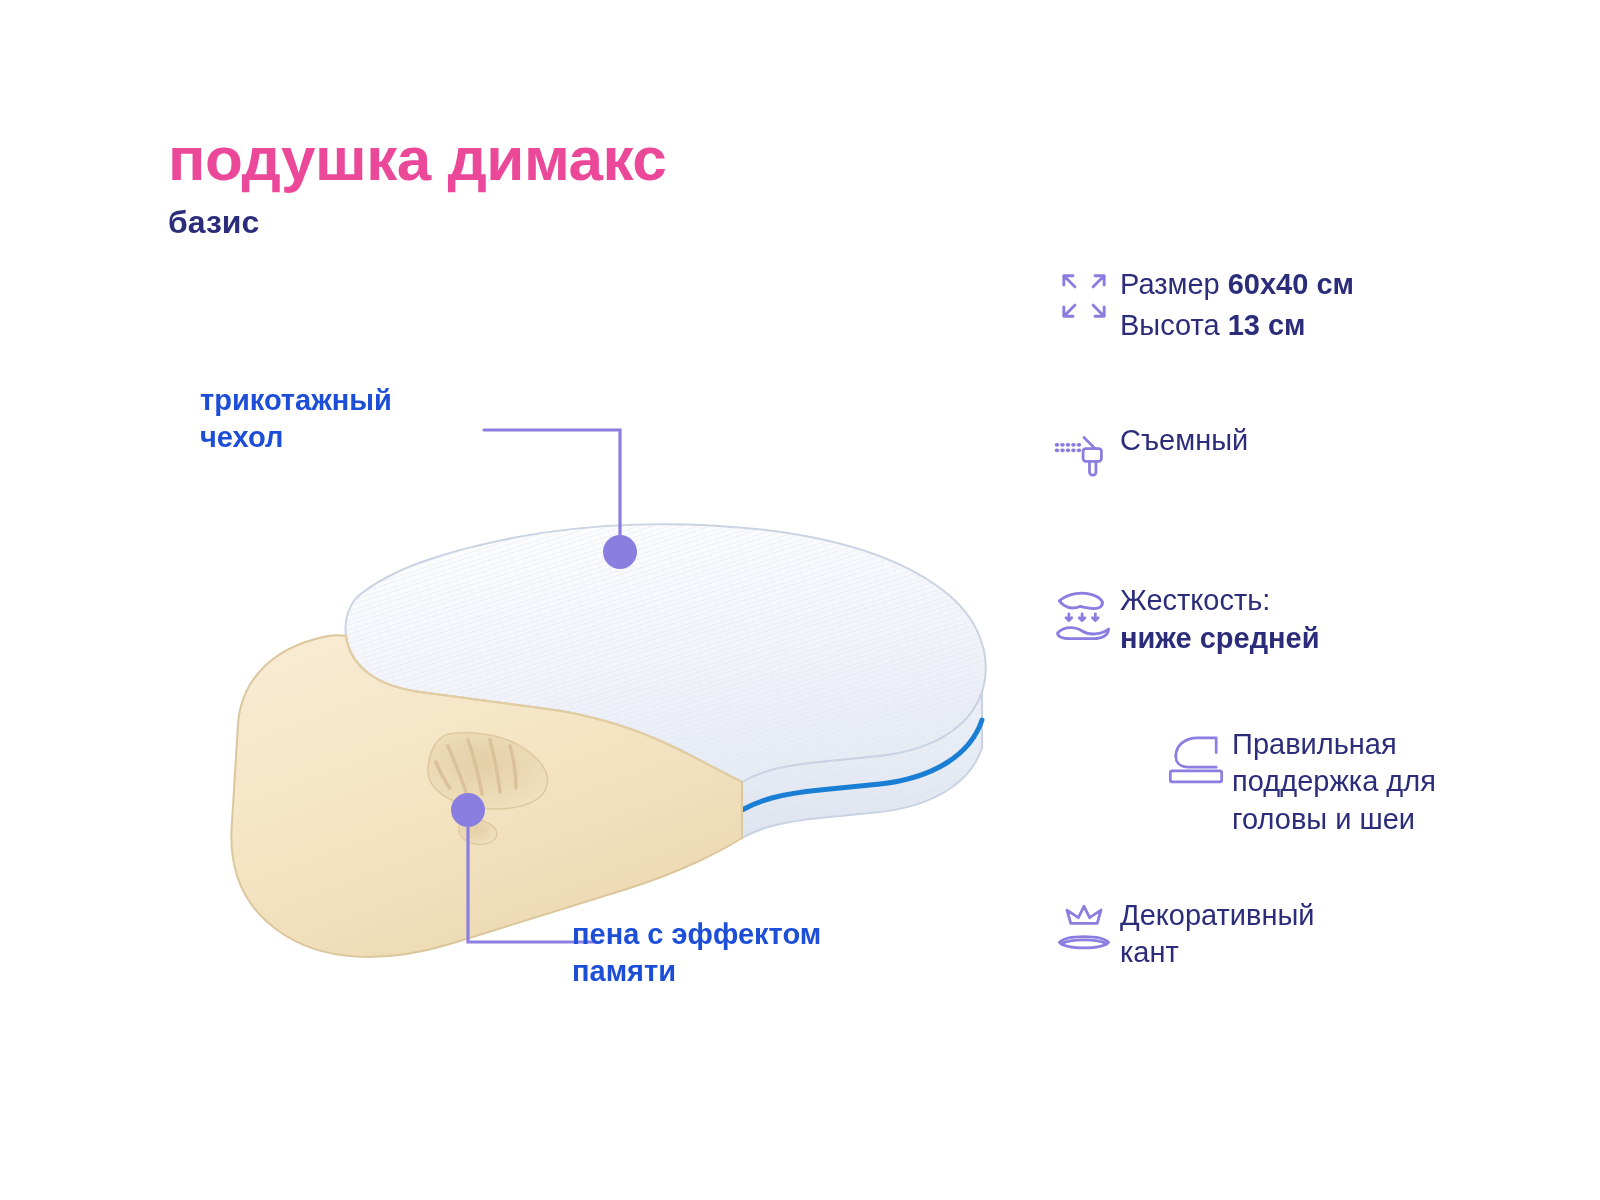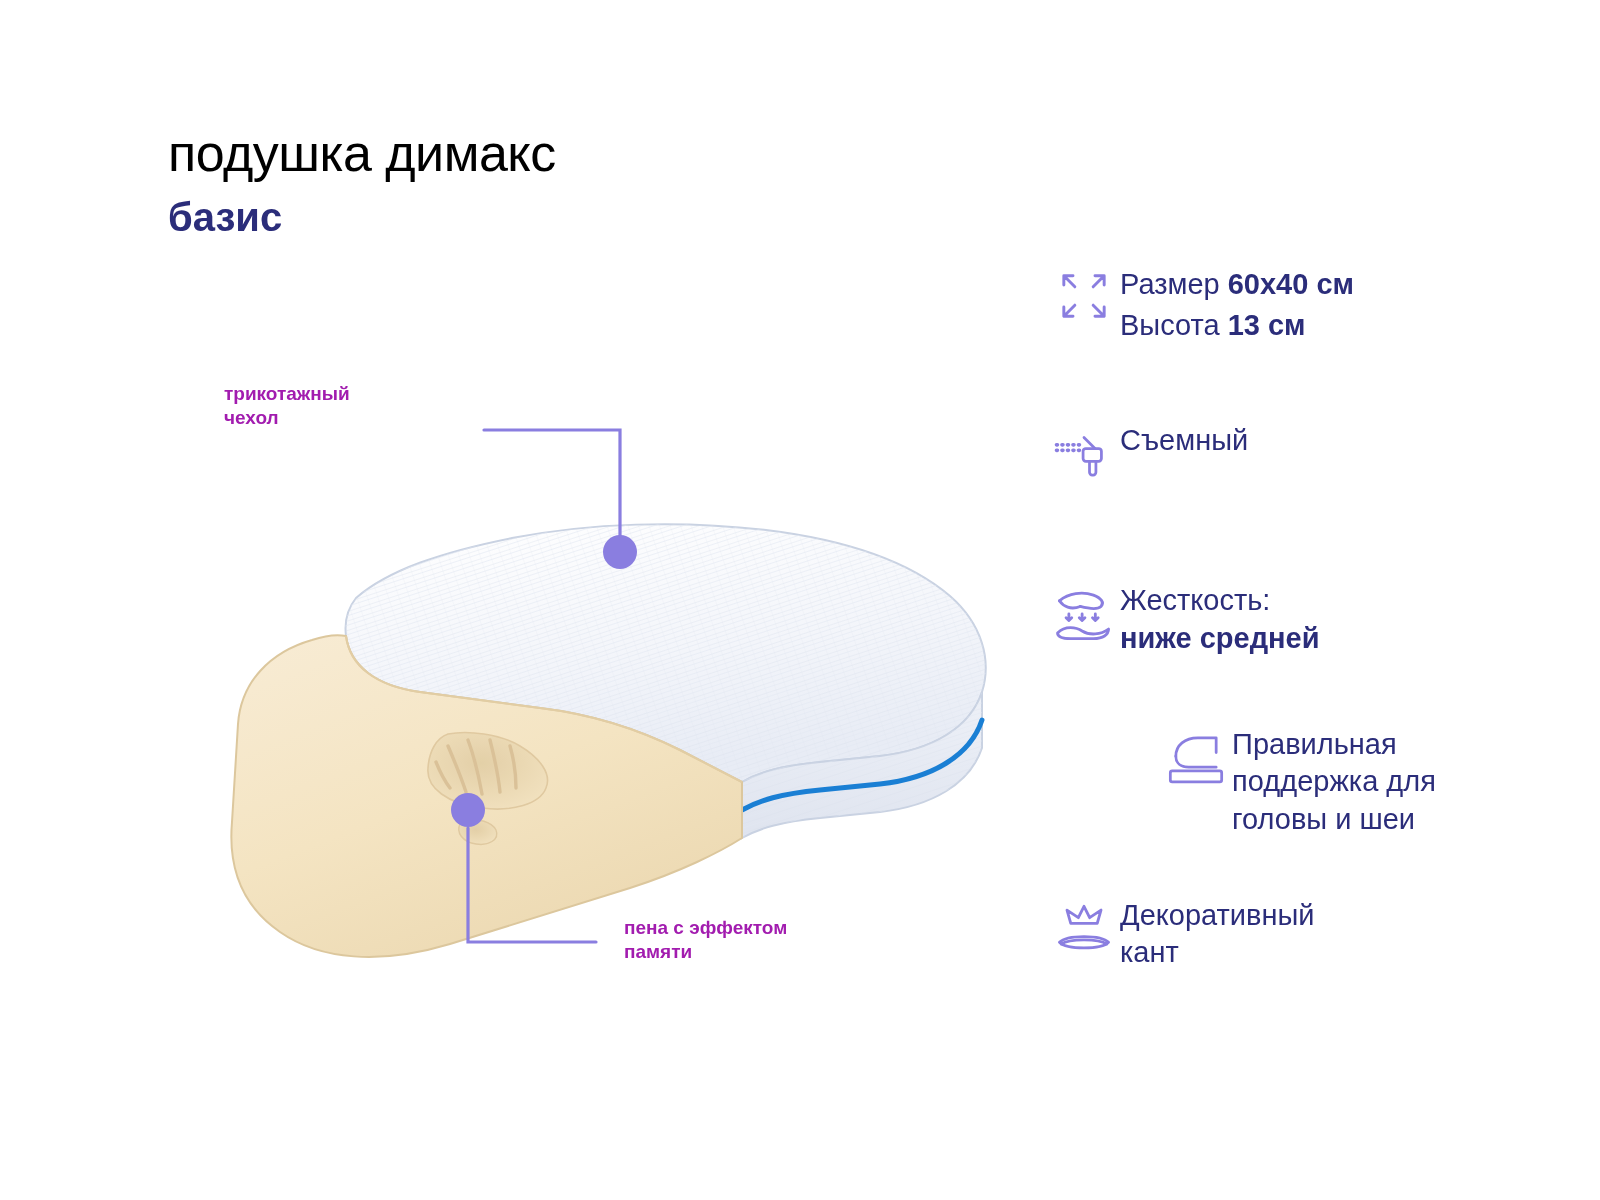--- a/index.html
+++ b/index.html
@@ -19,61 +19,60 @@
     overflow: hidden;
   }
 
   
   .title-block {
     position: absolute;
     left: 168px;
     top: 126px;
   }
   .title-main {
-    font-size: 52px;
-    font-weight: normal;
-    color: #000000;
+    font-size: 62px;
+    font-weight: bold;
+    color: #ec4899;
     letter-spacing: -0.5px;
     line-height: 1.05;
     margin: 0;
     white-space: nowrap;
   }
   .title-sub {
-    font-size: 40px;
+    font-size: 32px;
     font-weight: bold;
     color: #2b2d7a;
     line-height: 1.1;
     margin: 14px 0 0 0;
   }
 
   
   .pillow-art {
     position: absolute;
     left: 120px;
     top: 420px;
     width: 960px;
     height: 600px;
   }
 
   
   .callout-text {
     position: absolute;
-    font-size: 19px;
+    font-size: 29px;
     font-weight: bold;
-    color: #a21caf;
+    color: #1d4ed8;
     line-height: 1.28;
-    margin-left: 24px;
   }
   .callout-cover {
     left: 200px;
     top: 382px;
     width: 330px;
   }
   .callout-foam {
-    left: 600px;
+    left: 572px;
     top: 916px;
     width: 400px;
   }
 
   
   .features {
     position: absolute;
     left: 1048px;
     top: 262px;
     width: 500px;

